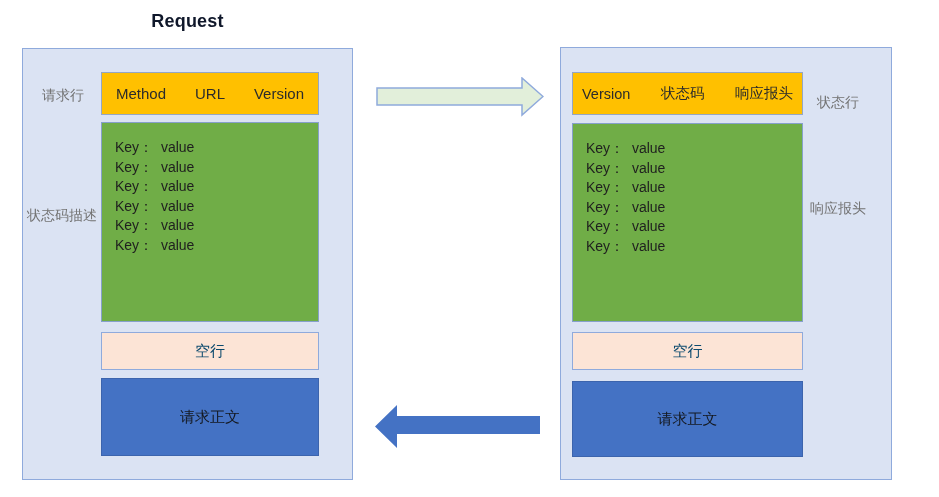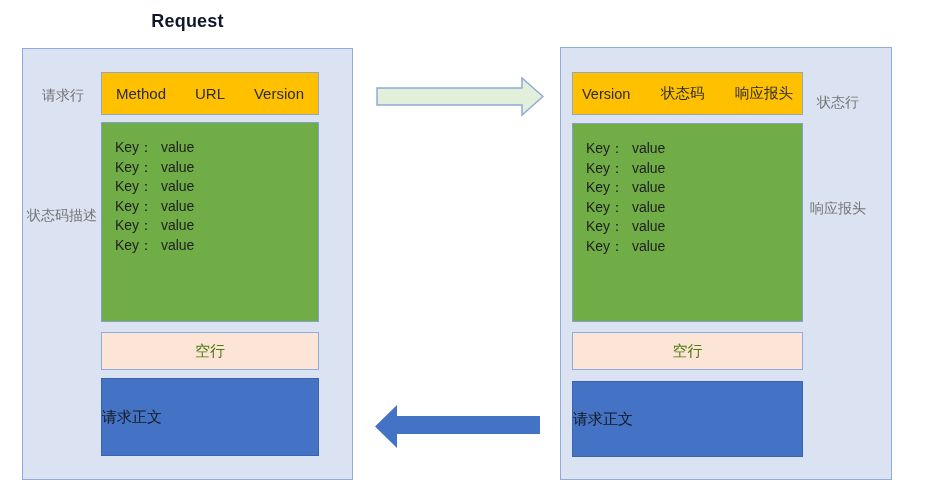--- a/index.html
+++ b/index.html
@@ -51,28 +51,28 @@
     line-height: 19.5px;
   }
   .headers-box .hline { white-space: pre; }
   .blank-box {
     background: #fce4d6;
     border-color: #8faadc;
     display: flex;
     align-items: center;
     justify-content: center;
     font-size: 15px;
-    color: #4d7c0f;
+    color: #0c4a6e;
   }
   .body-box {
     background: #4472c4;
     border-color: #3c64ad;
     display: flex;
     align-items: center;
-    justify-content: flex-start;
+    justify-content: center;
     font-size: 15px;
     color: #14181f;
   }
   svg { display: block; }
 </style>
 </head>
 <body>
 
 <div class="stage">
 

